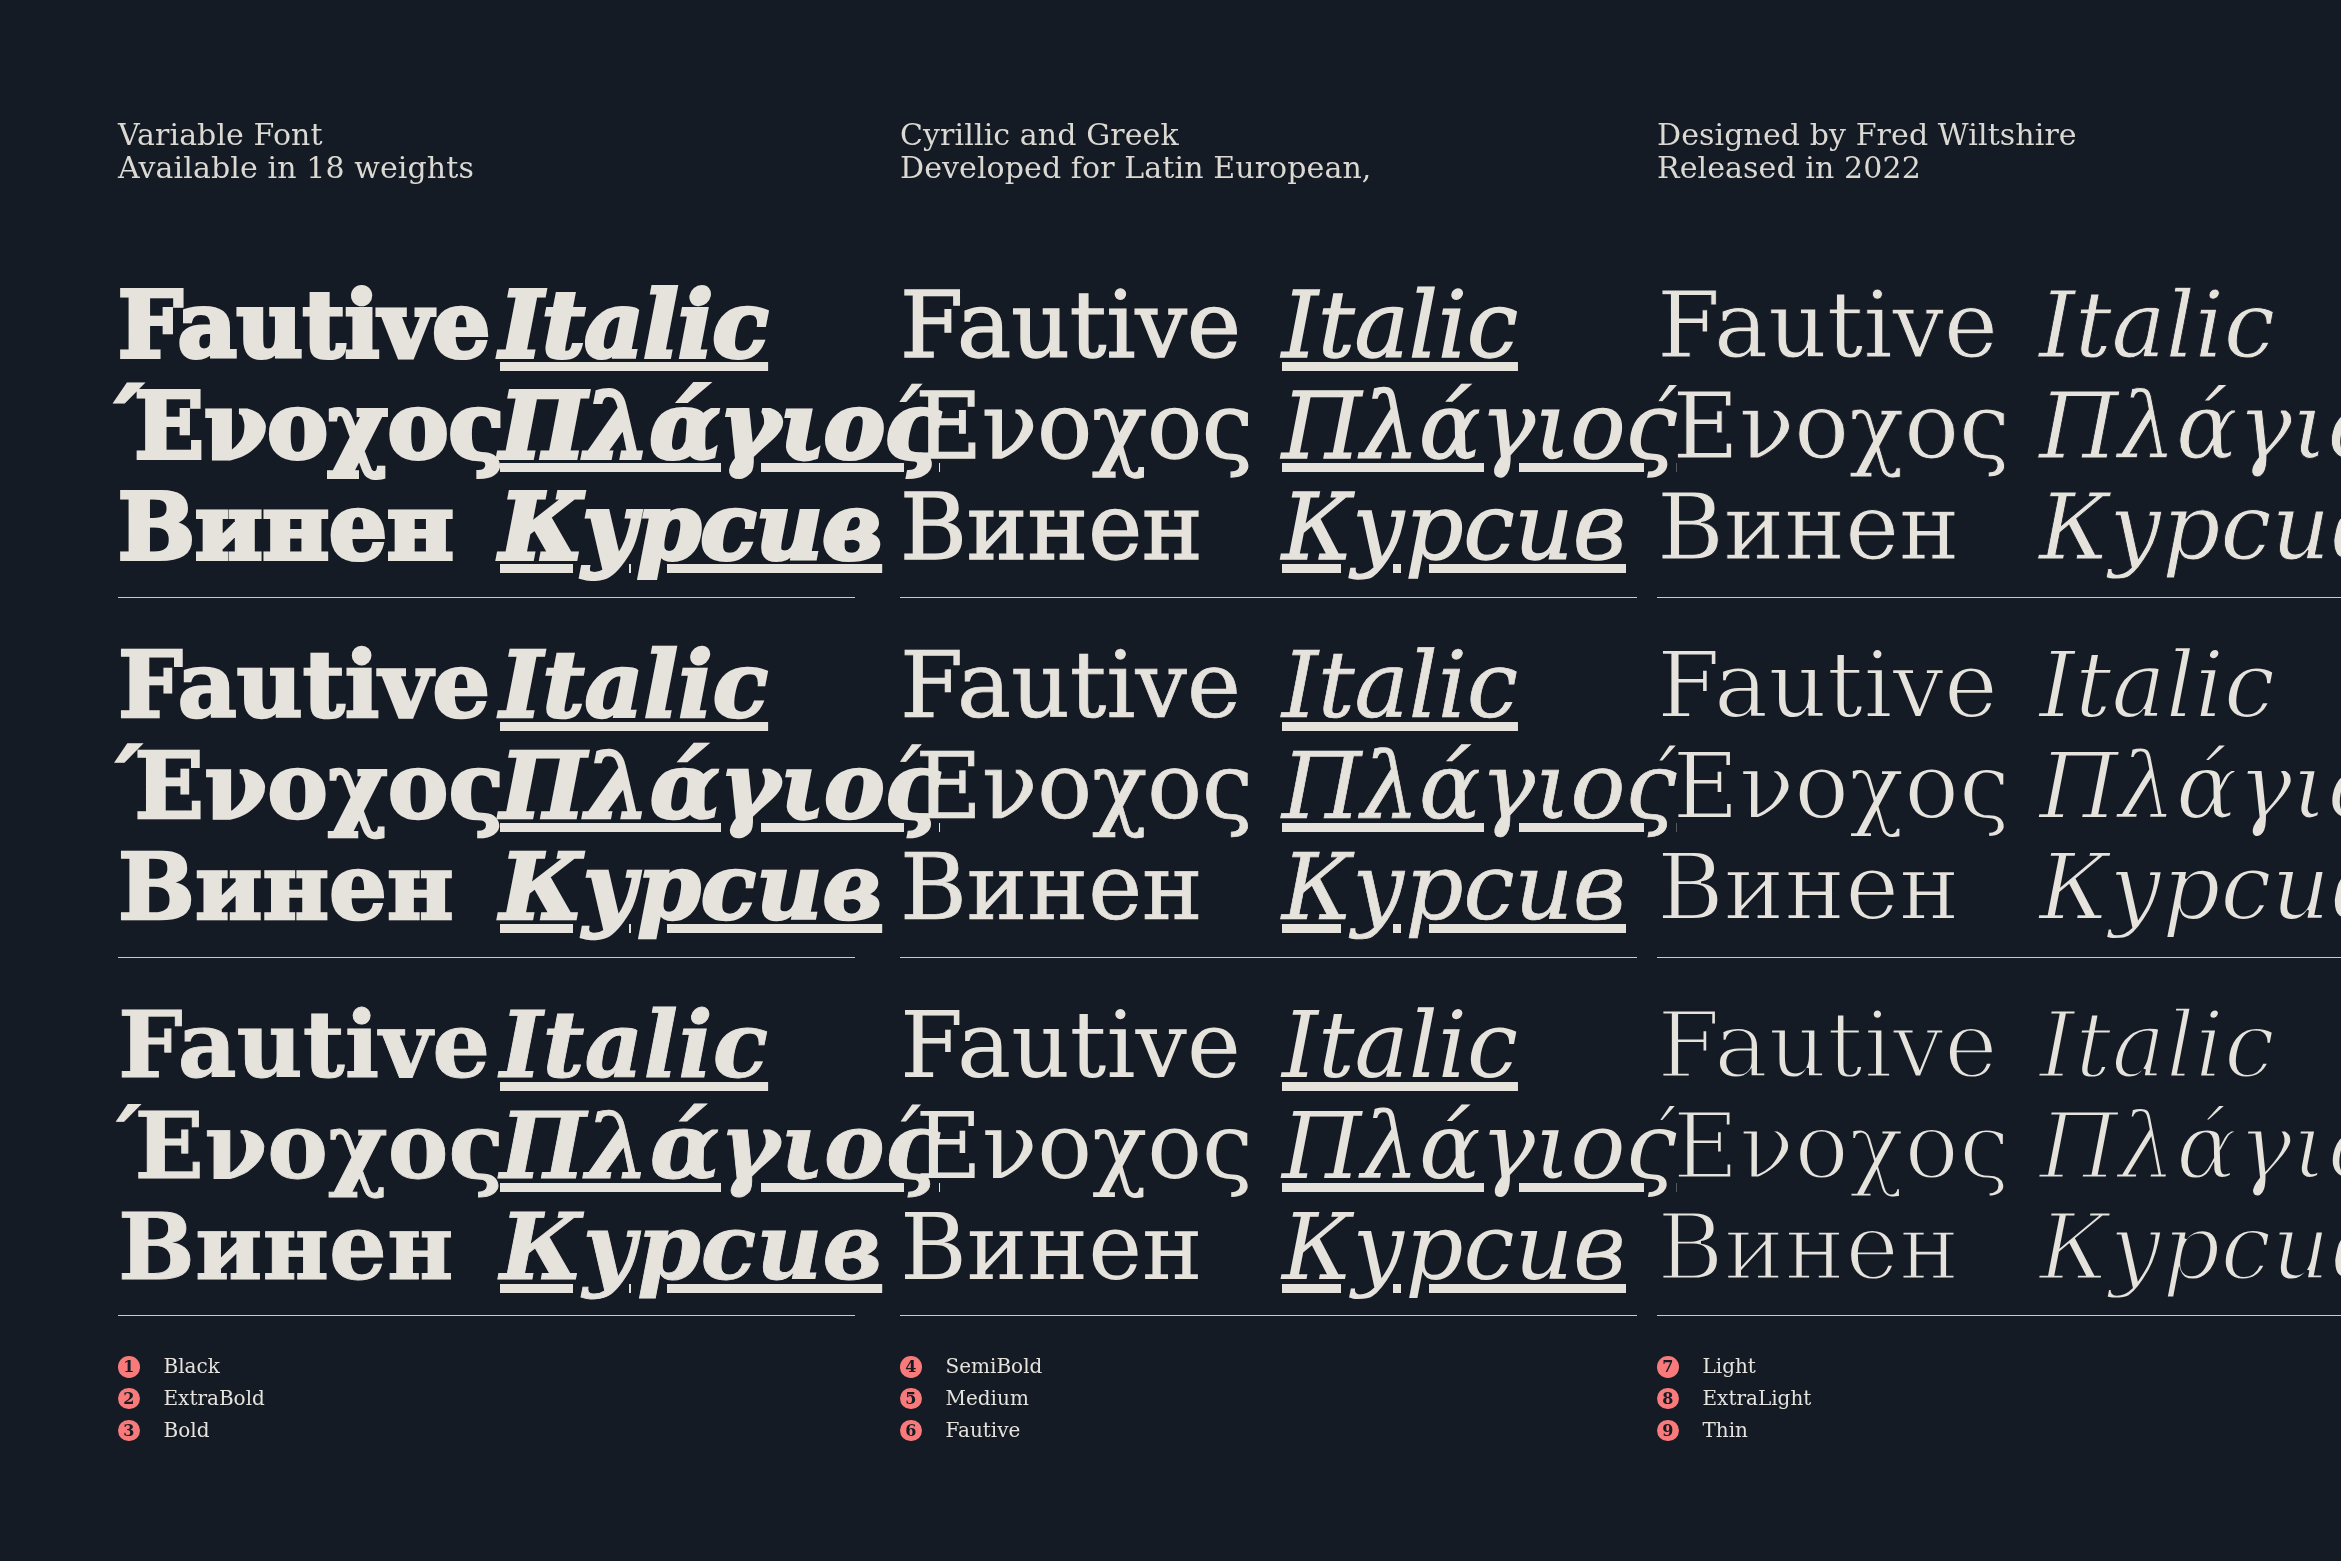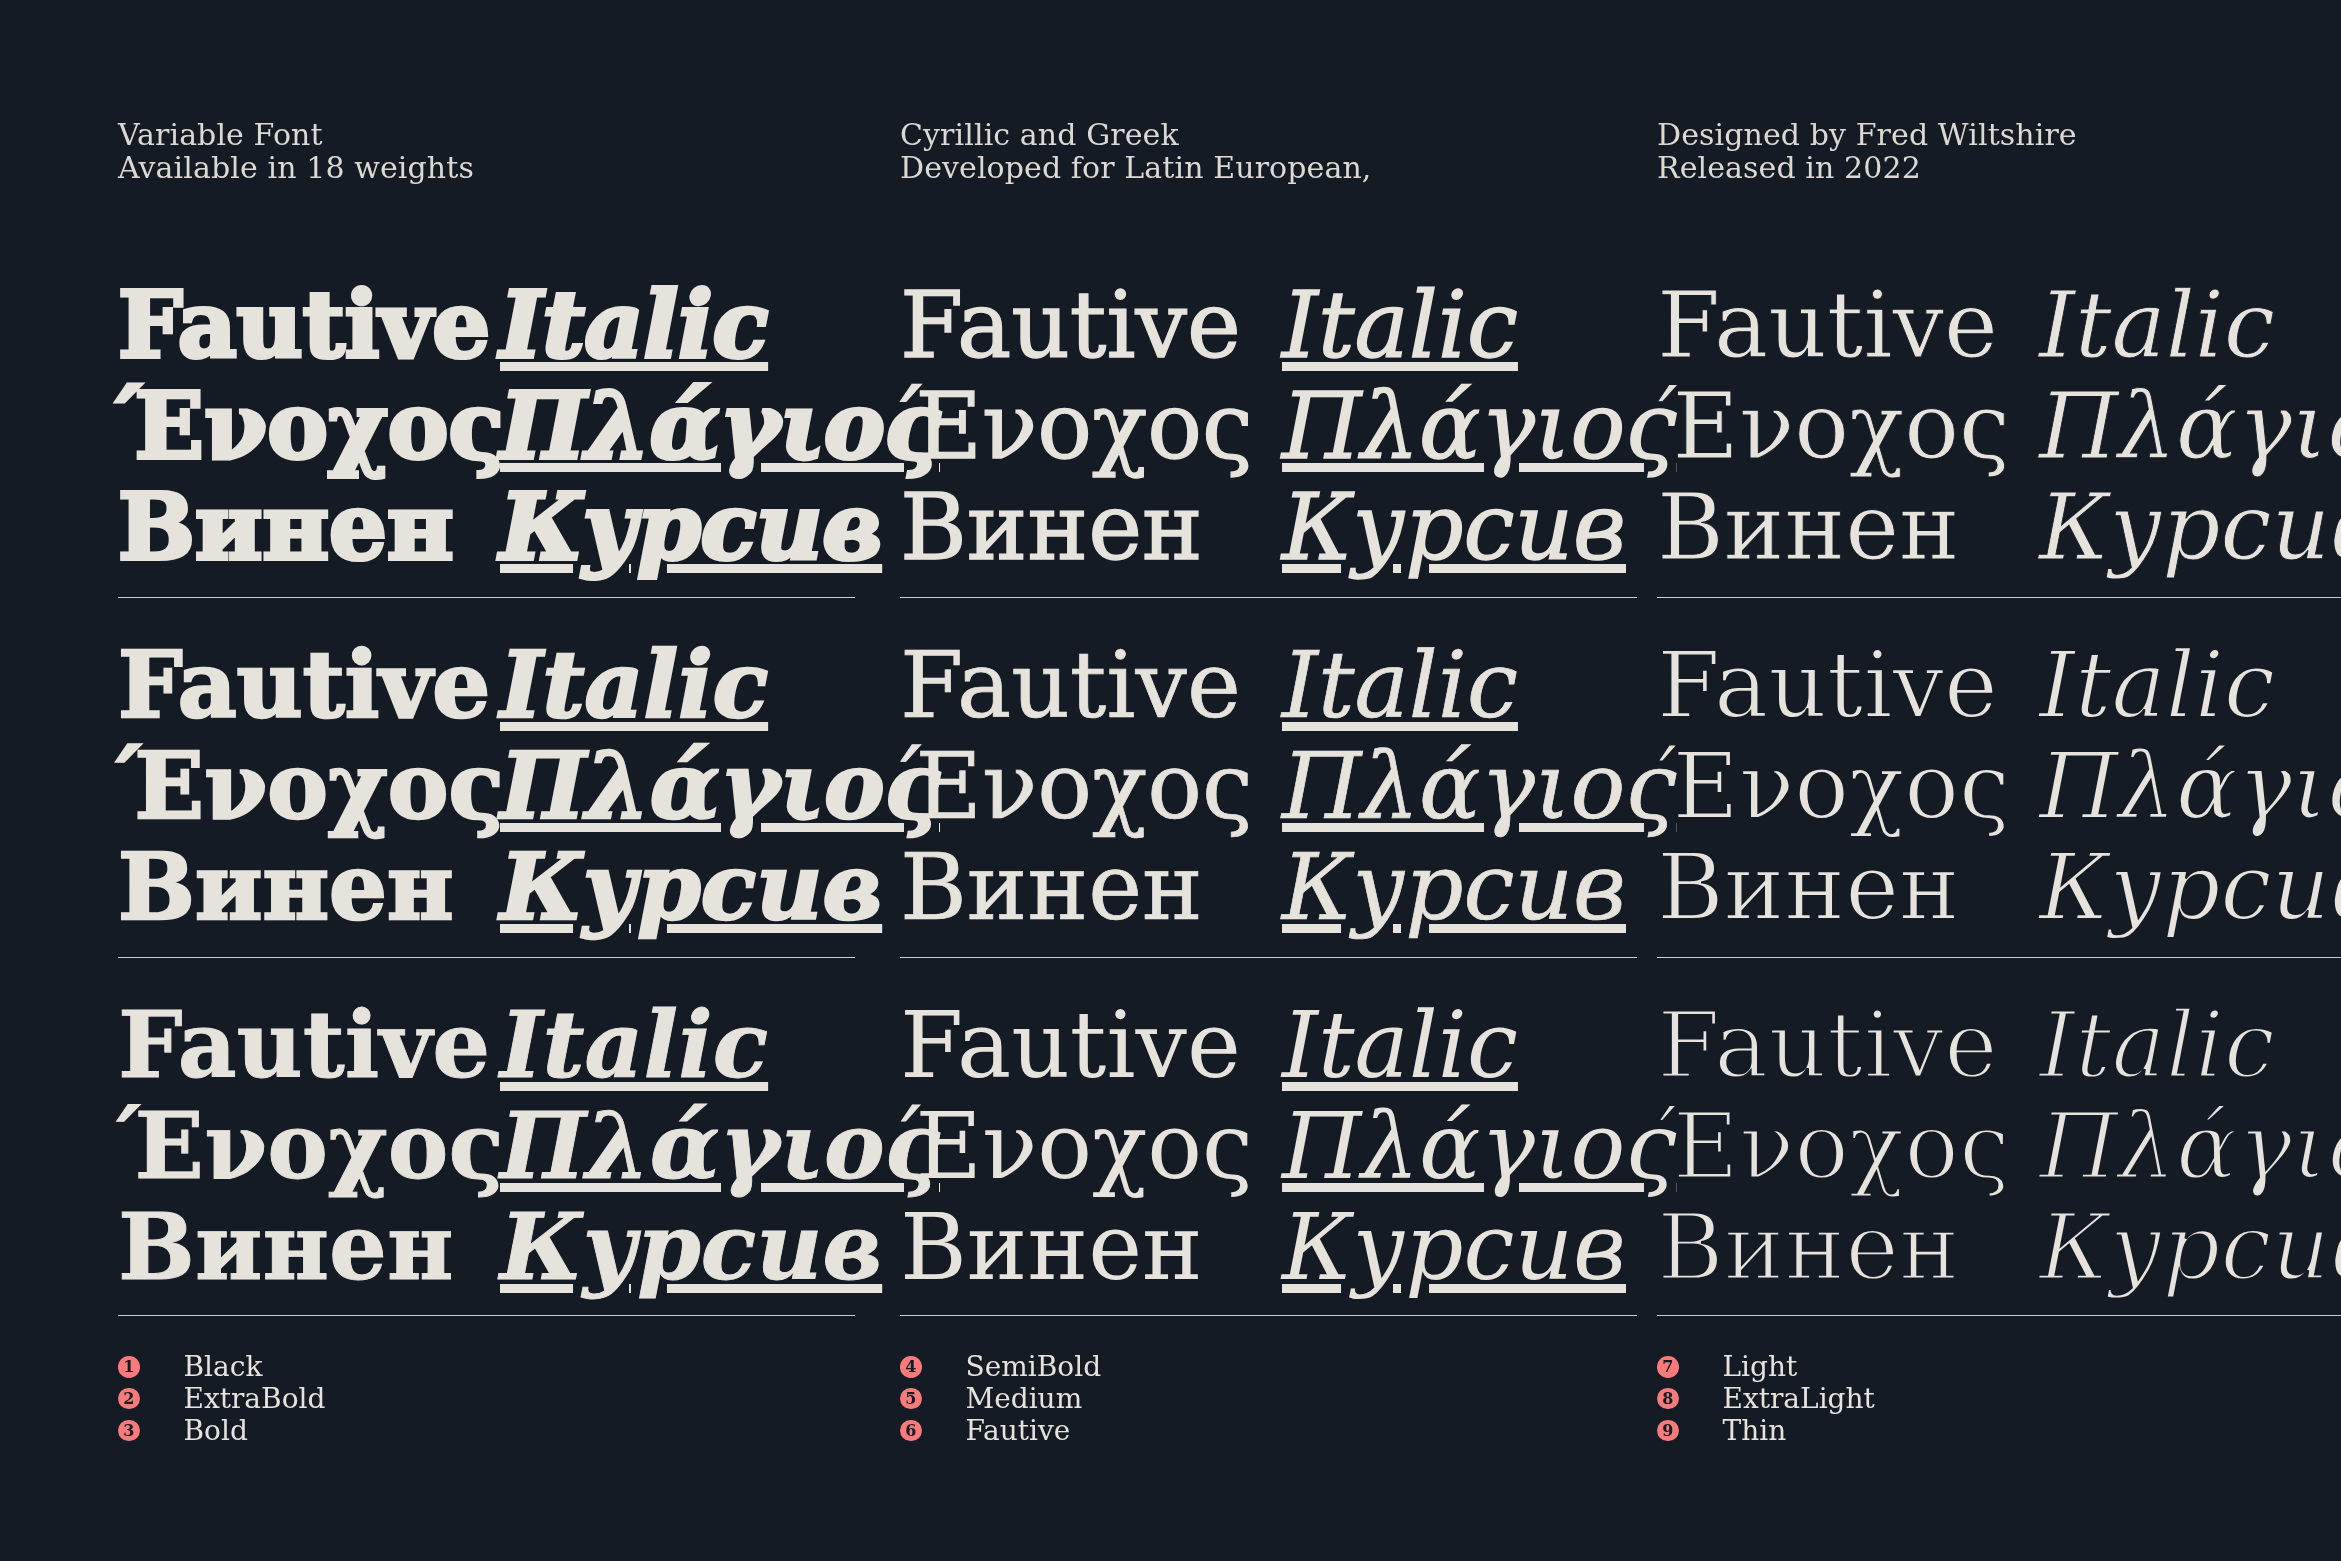--- a/index.html
+++ b/index.html
@@ -73,22 +73,22 @@
   .legend-row { display: flex; align-items: center; height: 21.5px; margin-bottom: 10.3px; }
   .badge {
     width: 21.5px; height: 21.5px; border-radius: 50%;
     background: var(--accent);
     color: var(--bg);
     font-size: 16px; font-weight: 700;
     display: flex; align-items: center; justify-content: center;
     flex: 0 0 21.5px;
   }
   .legend-label {
-    margin-left: 44px;
-    font-size: 28px; line-height: 21.5px;
+    margin-left: 24px;
+    font-size: 20px; line-height: 21.5px;
     color: var(--ink);
     white-space: nowrap;
   }
 </style>
 </head>
 <body>
 
 <div class="canvas">
 
   <section class="col col-0">

